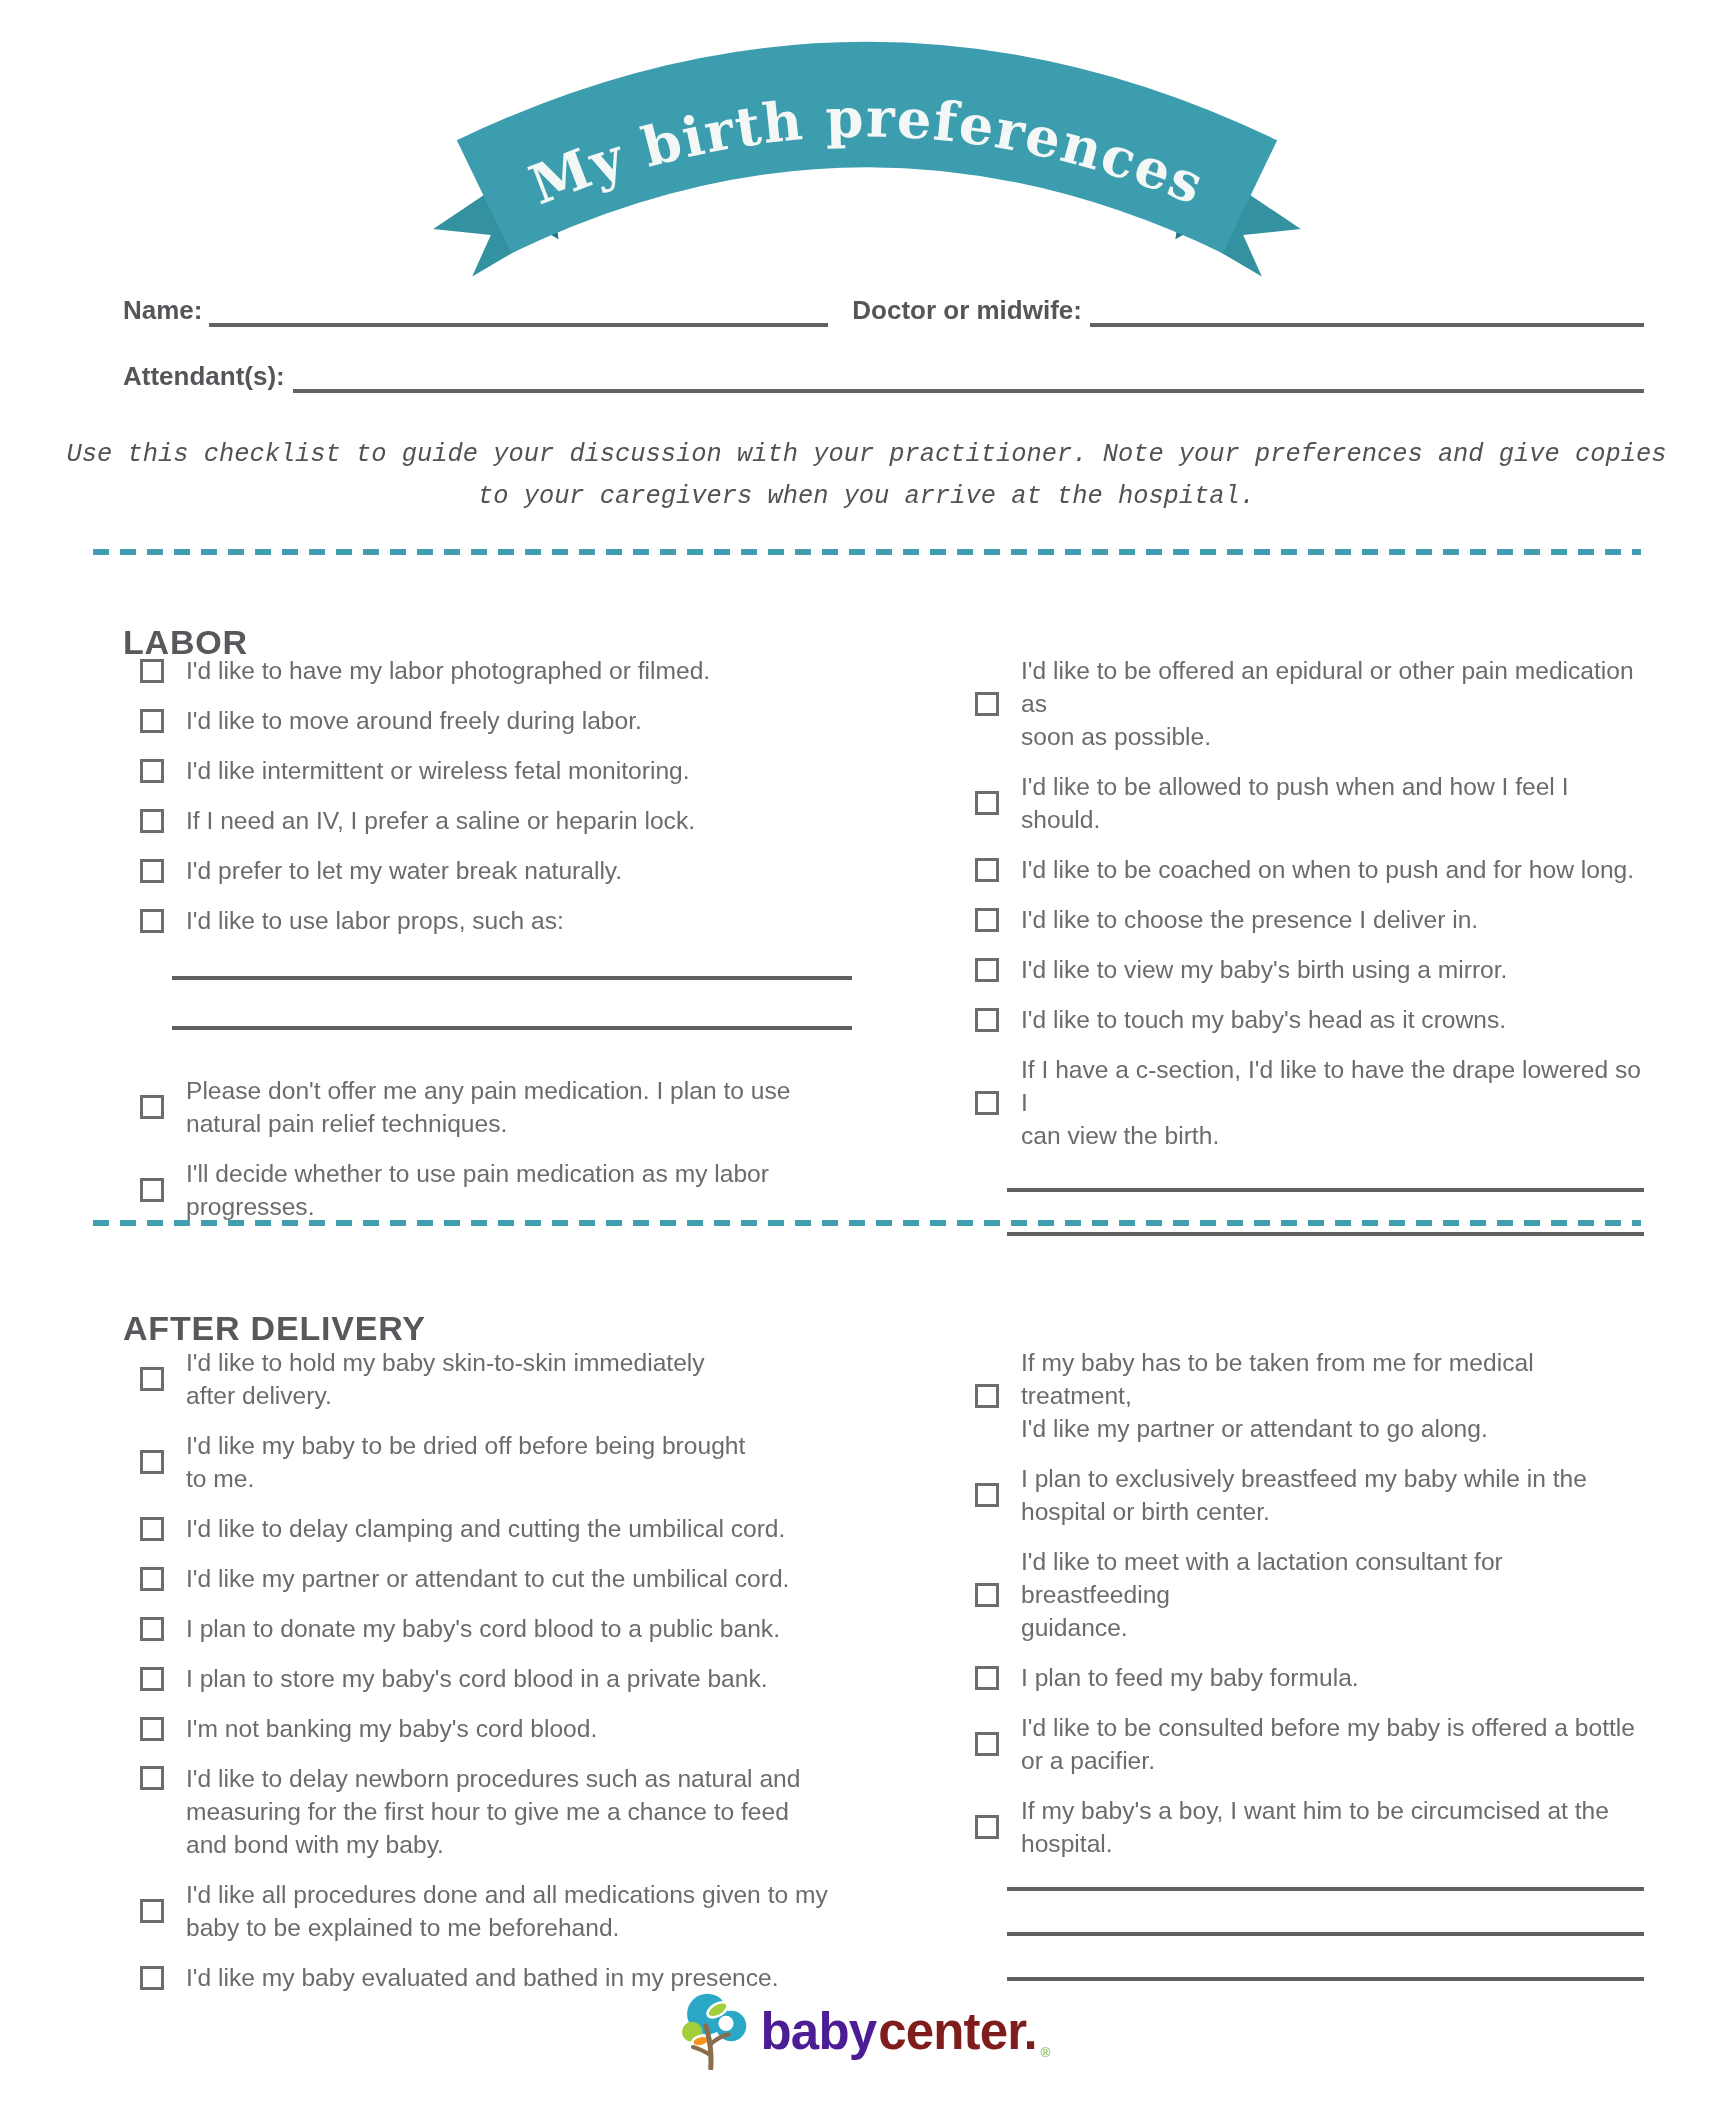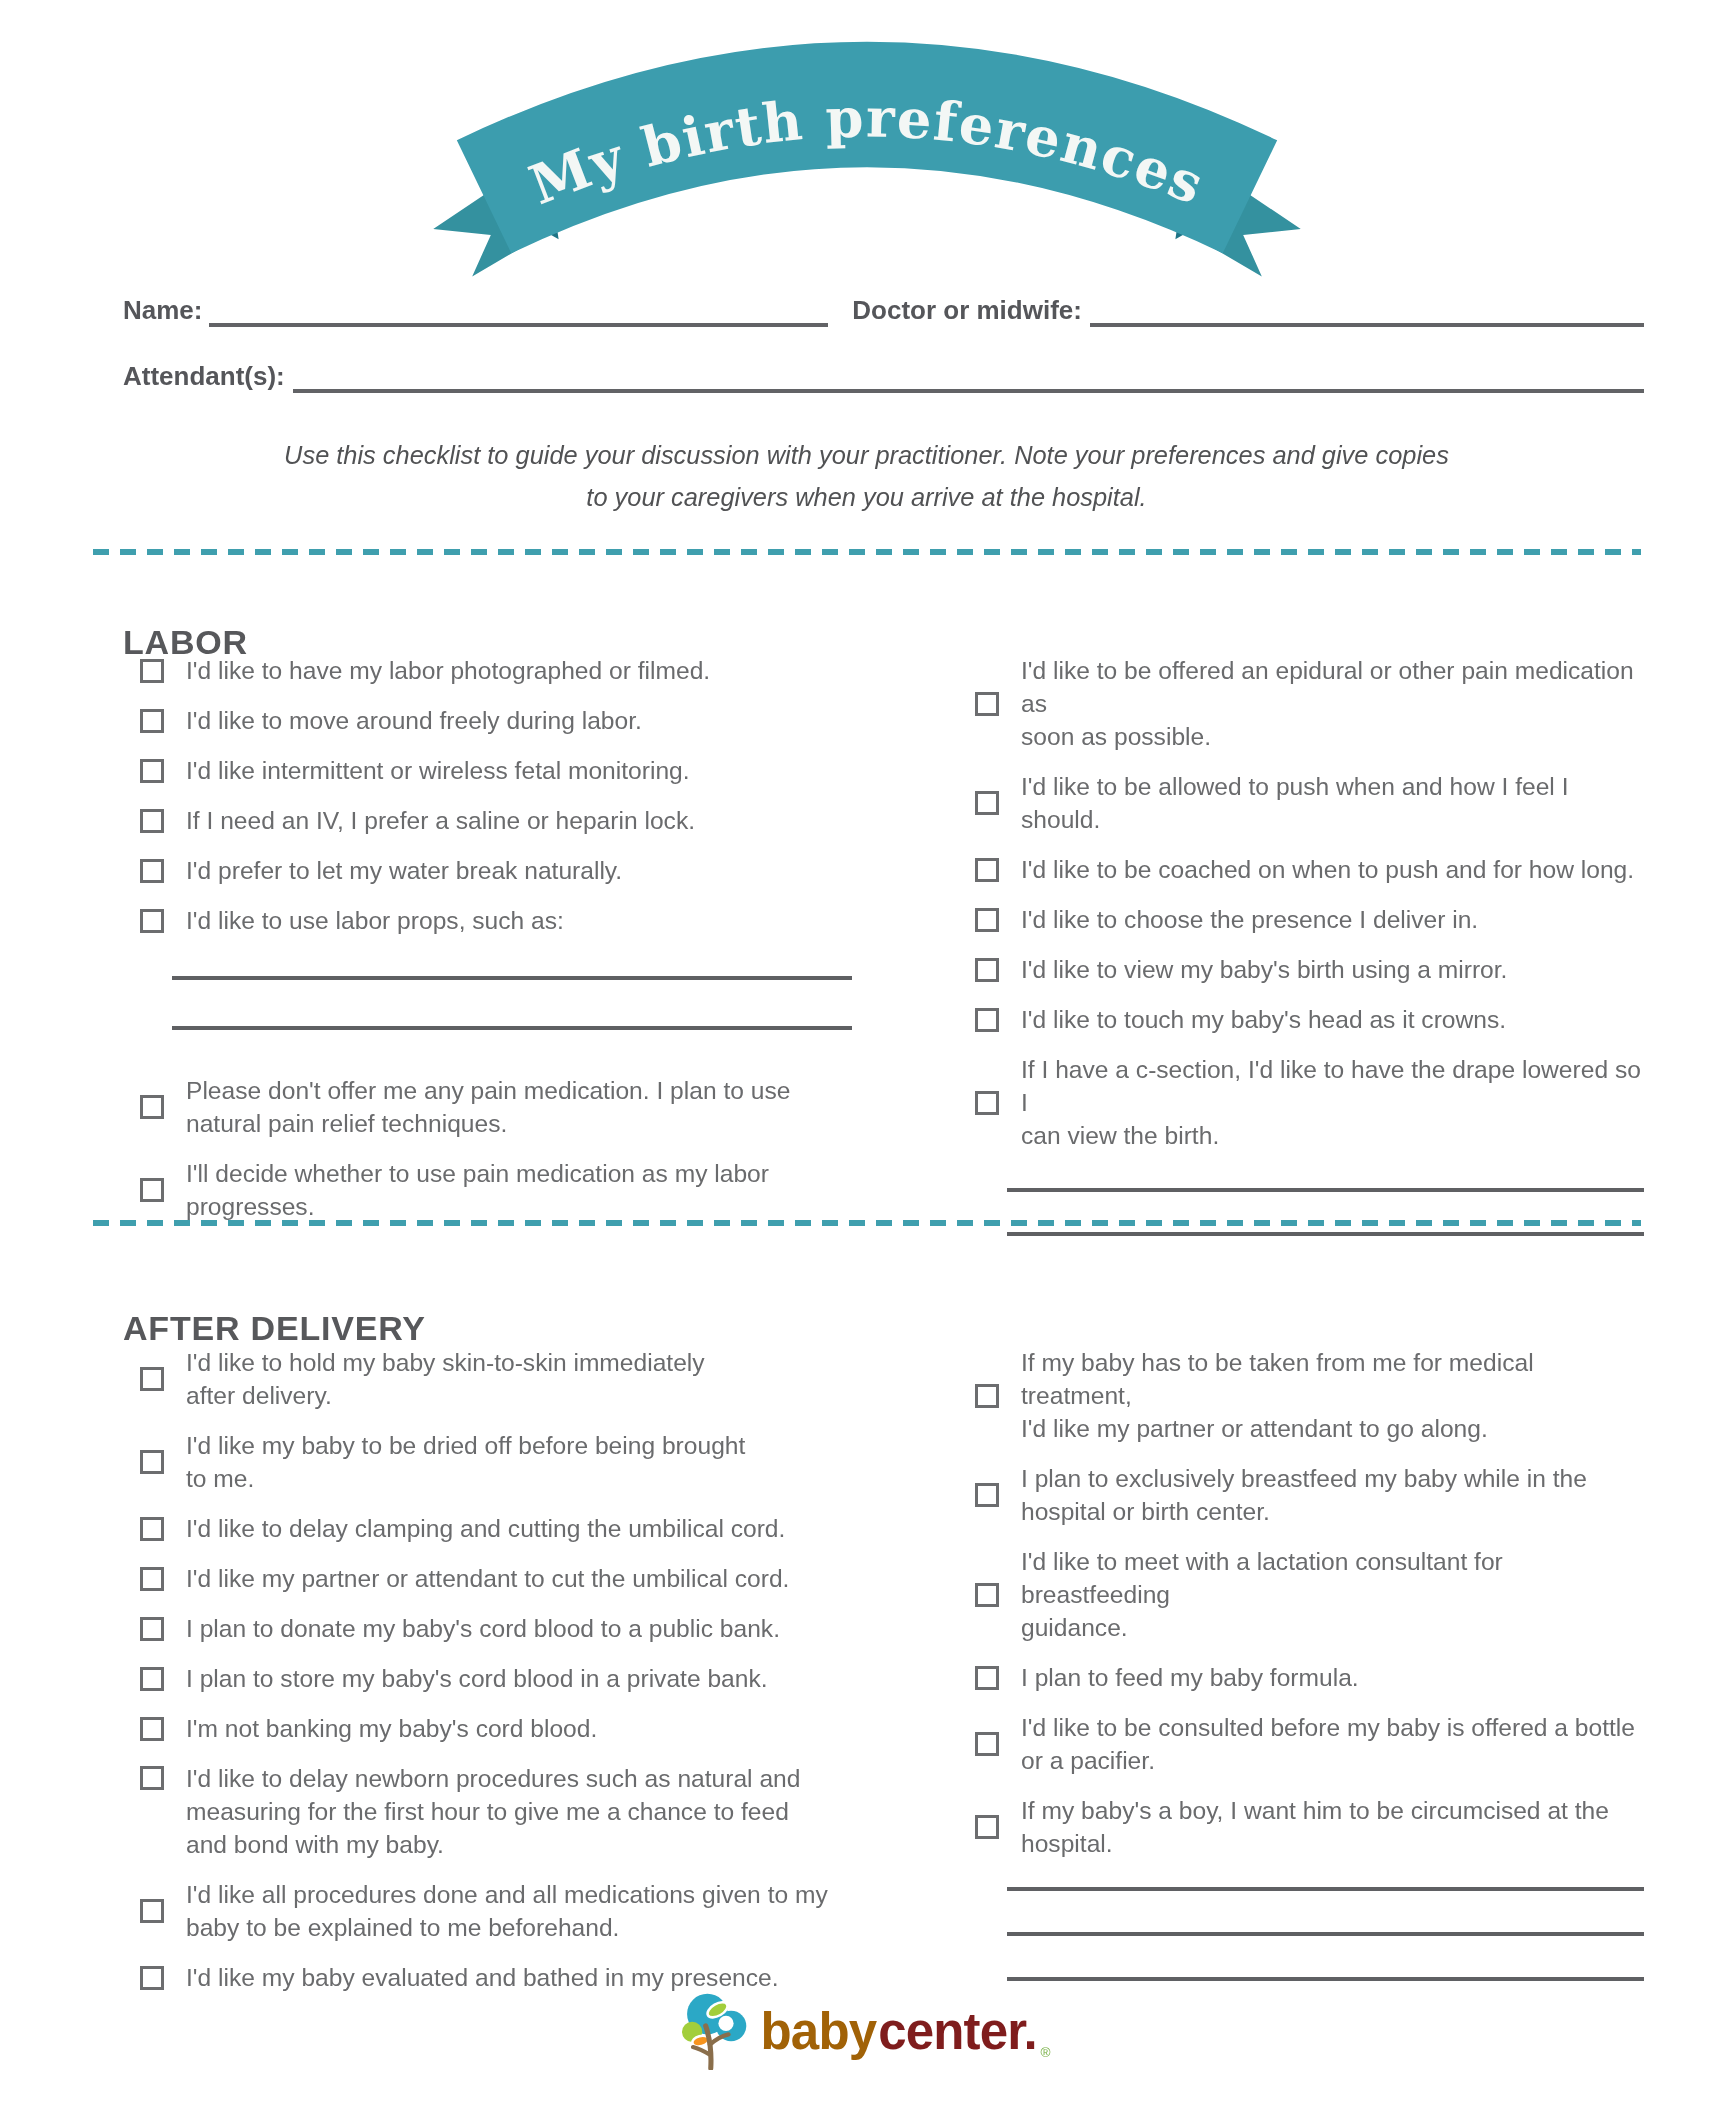--- a/index.html
+++ b/index.html
@@ -12,21 +12,21 @@
   .frow { display:flex; align-items:flex-end; height:37px; }
   .frow + .frow { margin-top:29px; }
   .flabel { font-size:26px; font-weight:bold; color:#55565A; line-height:34px; white-space:nowrap; }
   .fline { border-bottom:4.2px solid #626366; height:30.5px; }
   #name-line { width:619px; margin-left:6.8px; }
   #doctor-label { margin-left:24px; }
   #doctor-line { flex:1; margin-left:8.5px; }
   #attendants-line { flex:1; margin-left:8.5px; }
 
   #instructions { position:absolute; top:434px; left:0; width:100%; text-align:center;
-    font-family:Liberation Sans, sans-serif; font-style:italic; font-size:25.4px; line-height:42px;
+    font-family:Liberation Mono, monospace; font-style:italic; font-size:25.4px; line-height:42px;
     color:#515254; white-space:pre-line; }
 
   .divider { position:absolute; left:93px; right:92px; height:6px;
     background:repeating-linear-gradient(90deg,#3F9FAE 0 16px, transparent 16px 27px); }
   #divider-1 { top:549px; }
   #divider-2 { top:1220px; }
 
   .sec-title { position:absolute; left:123px; font-size:34px; font-weight:bold;
     letter-spacing:0.8px; color:#57585B; }
   #labor-title { top:595px; }
@@ -52,21 +52,21 @@
   .wl.h26 { height:22px; }
   .wl.h54 { height:46px; }
   .wl.h22 { height:18.6px; }
   .wl.h47 { height:40px; }
   .wl.h12 { height:10.2px; }
   .wl.h48 { height:41px; }
 
   #logo { position:absolute; top:1992px; left:0; width:100%;
     display:flex; justify-content:center; align-items:center; gap:12px; }
   .logo-word { font-size:51px; font-weight:bold; letter-spacing:-0.8px; line-height:1; }
-  .lw-baby { color:#a16207; }
+  .lw-baby { color:#4c1d95; }
   .lw-center { color:#7f1d1d; }
   .lw-reg { font-size:13.6px; color:#76B043; align-self:flex-end; margin-bottom:10.2px; }
 </style>
 </head>
 <body>
 
 <div class="page">
 
   <svg id="banner" width="915" height="263" viewBox="0 0 1080 310">
     <path d="M 150,168 L 28,250 L 96,257 L 74,306 L 180,244 Z" fill="#34919F"></path>

